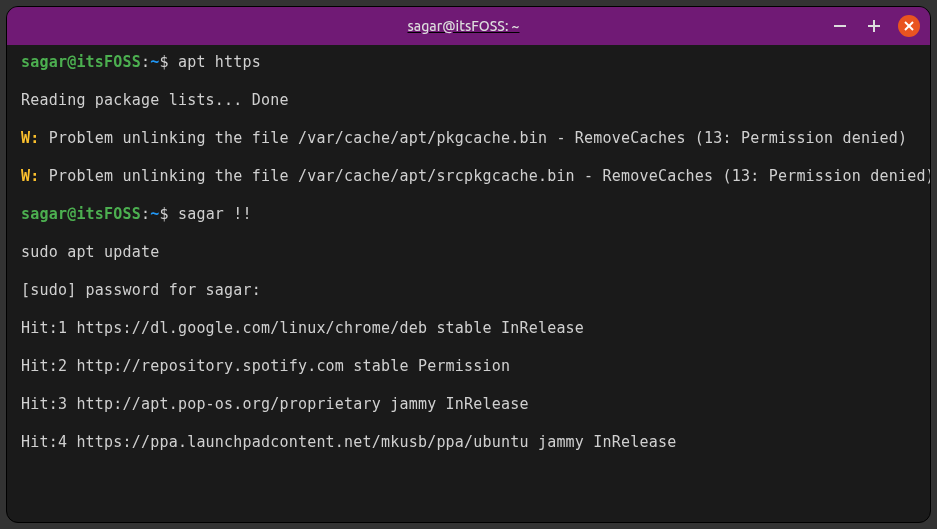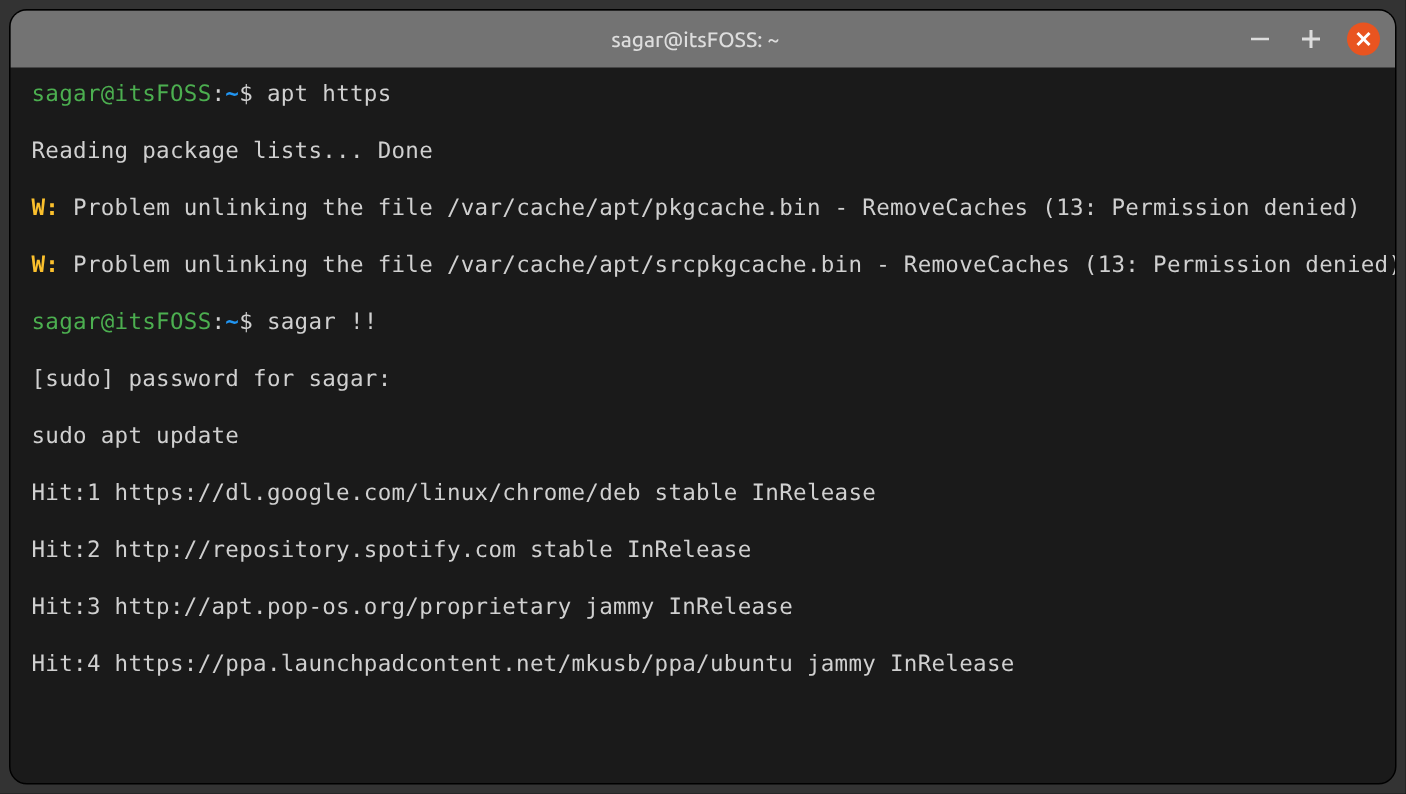--- a/index.html
+++ b/index.html
@@ -13,26 +13,27 @@
     .window {
       background: #1a1a1a;
       border-radius: 12px;
       margin: 6px;
       width: 925px;
       height: 517px;
       overflow: hidden;
       border: 1px solid #000;
     }
     .titlebar {
-      background: #737373;
+      background: #701a75;
       height: 38px;
       display: flex;
       align-items: center;
       justify-content: space-between;
       padding: 0 10px;
+      text-decoration: underline;
     }
     .titlebar-title {
       color: #ddd;
       font-size: 14px;
       flex: 1;
       text-align: center;
       font-family: 'Ubuntu', 'DejaVu Sans', sans-serif;
       font-weight: 500;
     }
     .titlebar-controls {
@@ -60,21 +61,21 @@
     .terminal-body {
       padding: 8px 14px;
       font-size: 15px;
       line-height: 19px;
       color: #d0d0d0;
       white-space: pre;
       overflow: hidden;
       letter-spacing: 0.2px;
     }
     .line { display: block; }
-    .prompt-user { color: #4caf50; font-weight: normal; }
+    .prompt-user { color: #4caf50; font-weight: bold; }
     .prompt-path { color: #2196f3; font-weight: bold; }
     .prompt-dollar { color: #d0d0d0; }
     .err { color: #e53935; font-weight: bold; }
     .warn { color: #fbc02d; font-weight: bold; }
     .text { color: #d0d0d0; }
     .titlebar-left { width: 80px; }
   </style>
 </head>
 <body>
 
@@ -101,24 +102,24 @@
           </svg>
       </div>
     </div>
   </div>
 
   <div class="terminal-body"><span class="line"><span class="prompt-user">sagar@itsFOSS</span><span class="text">:</span><span class="prompt-path">~</span><span class="prompt-dollar">$</span><span class="text"> apt https</span></span>
 <span class="line text">Reading package lists... Done</span>
 <span class="line"><span class="warn">W:</span><span class="text"> Problem unlinking the file /var/cache/apt/pkgcache.bin - RemoveCaches (13: Permission denied)</span></span>
 <span class="line"><span class="warn">W:</span><span class="text"> Problem unlinking the file /var/cache/apt/srcpkgcache.bin - RemoveCaches (13: Permission denied)</span></span>
 <span class="line"><span class="prompt-user">sagar@itsFOSS</span><span class="text">:</span><span class="prompt-path">~</span><span class="prompt-dollar">$</span><span class="text"> sagar !!</span></span>
+<span class="line text">sudo apt update</span>
 <span class="line text">[sudo] password for sagar:</span>
-<span class="line text">sudo apt update</span>
 <span class="line text">Hit:1 https://dl.google.com/linux/chrome/deb stable InRelease</span>
-<span class="line text">Hit:2 http://repository.spotify.com stable InRelease</span>
+<span class="line text">Hit:2 http://repository.spotify.com stable Permission</span>
 <span class="line text">Hit:3 http://apt.pop-os.org/proprietary jammy InRelease</span>
 <span class="line text">Hit:4 https://ppa.launchpadcontent.net/mkusb/ppa/ubuntu jammy InRelease</span>
 
 
 
 
 
 
 
 

